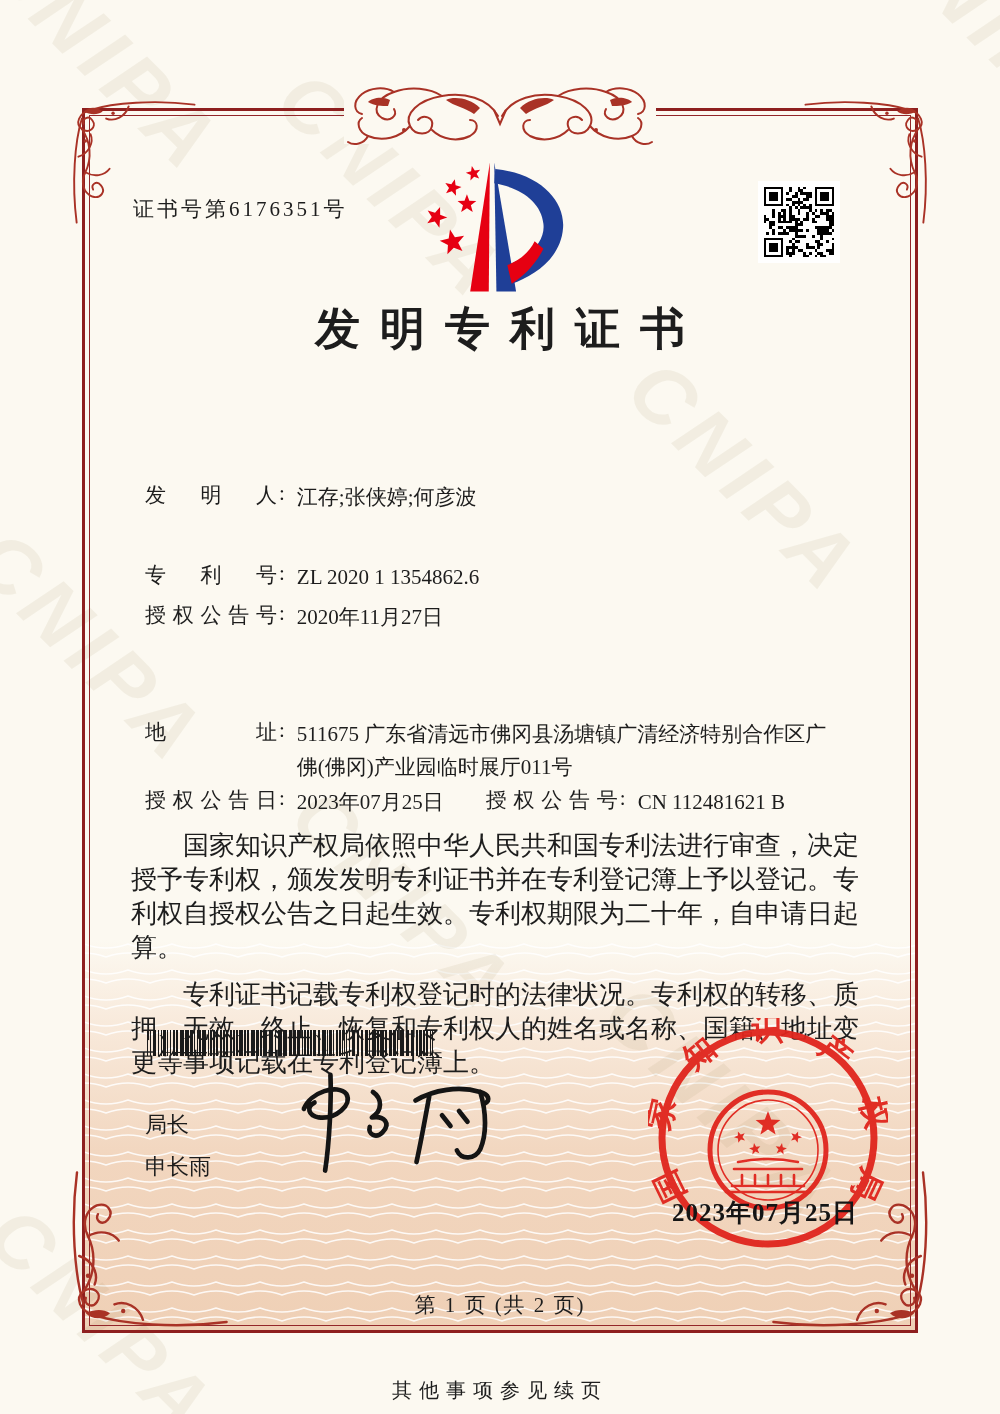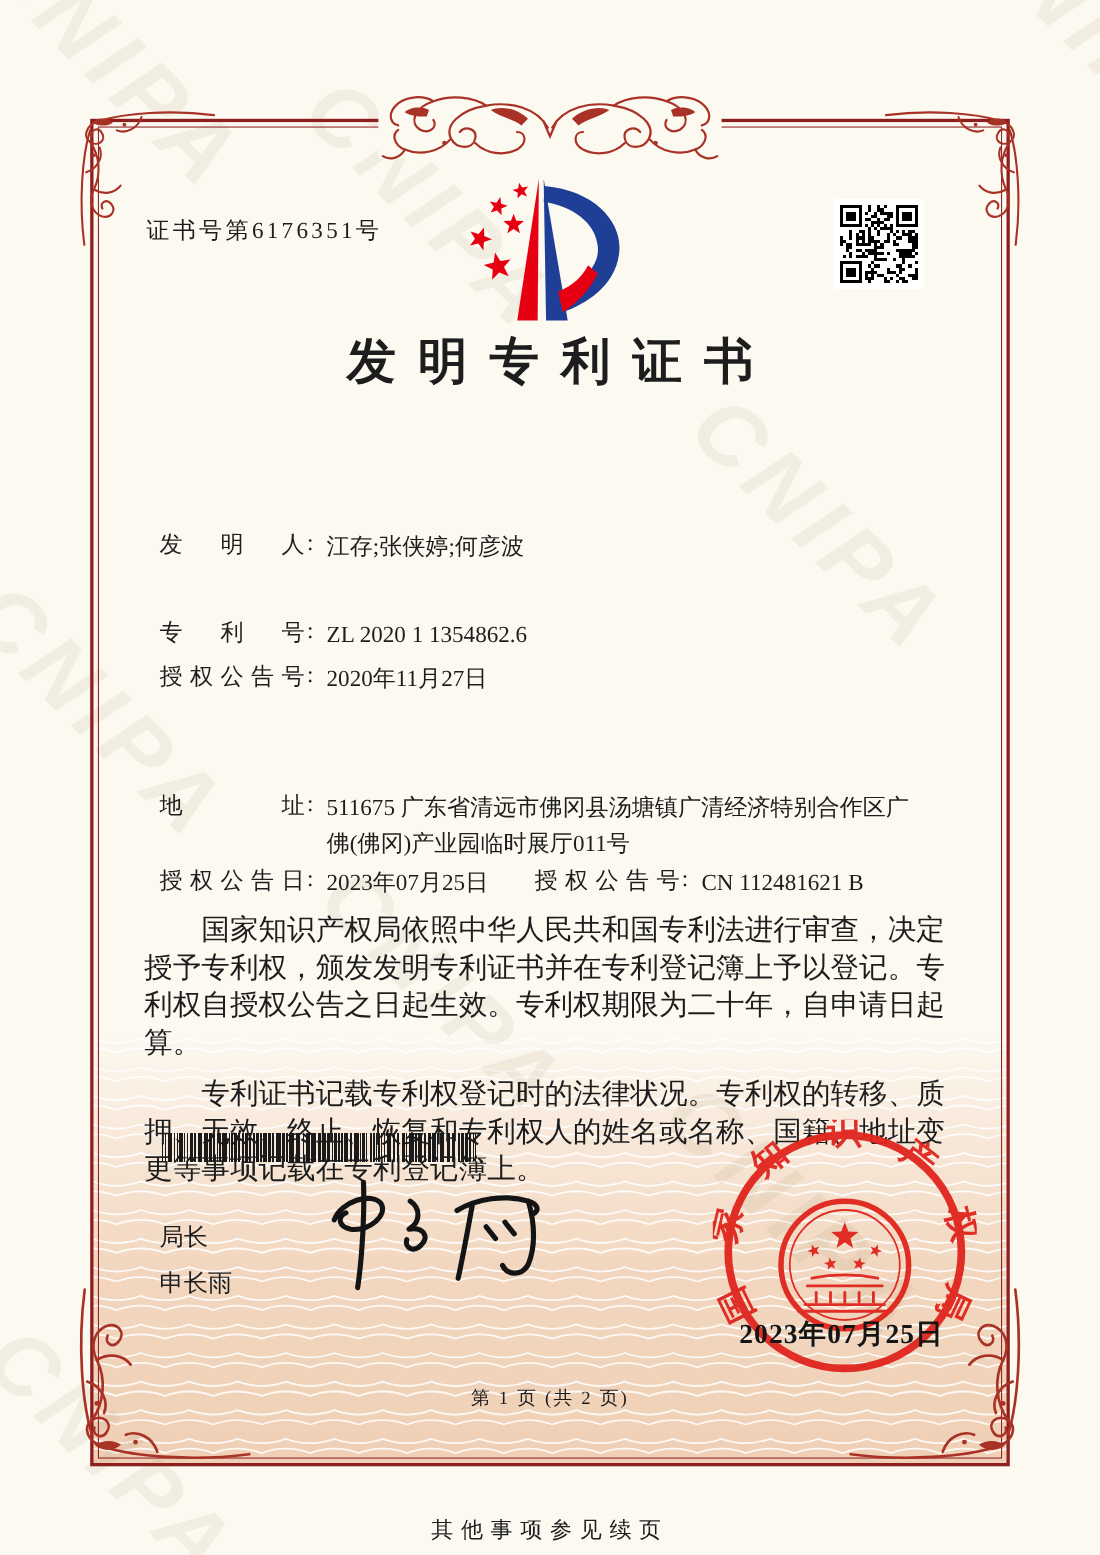--- a/index.html
+++ b/index.html
@@ -30,21 +30,21 @@
   .grant2{margin-left:42px;}
   .body-text{position:absolute;left:131px;top:829px;width:752px;font-size:26px;line-height:34px;z-index:5;}
   .body-text p{margin:0 0 13px 0;text-indent:2em;}
   .barcode{position:absolute;left:145px;top:1030px;z-index:5;}
   .sig-title{position:absolute;left:145px;top:1110px;font-size:22px;z-index:5;}
   .sig-name{position:absolute;left:145px;top:1152px;font-size:22px;z-index:5;}
   .signature{position:absolute;left:272px;top:1068px;z-index:5;}
   .seal{position:absolute;left:648px;top:1018px;z-index:6;opacity:.95;}
   .seal-date{position:absolute;left:640px;top:1196px;width:250px;text-align:center;
              font-size:25px;font-weight:700;letter-spacing:1px;color:#151515;z-index:7;}
-  .page-num{position:absolute;left:0;top:1259px;width:100%;text-align:center;font-size:17px;
+  .page-num{position:absolute;left:0;top:1291px;width:100%;text-align:center;font-size:21px;
             letter-spacing:2px;z-index:5;}
   .footer-note{position:absolute;left:0;top:1345px;width:100%;text-align:center;font-size:20px;
                letter-spacing:7px;z-index:5;margin-top:32px;}
 </style>
 </head>
 <body>
 
 <div class="page">
 
   <div class="wm" style="left:-45px;top:5px;font-size:84px;">CNIPA</div>

